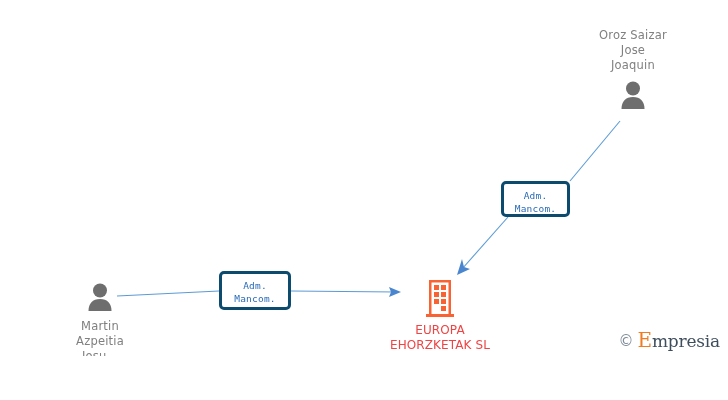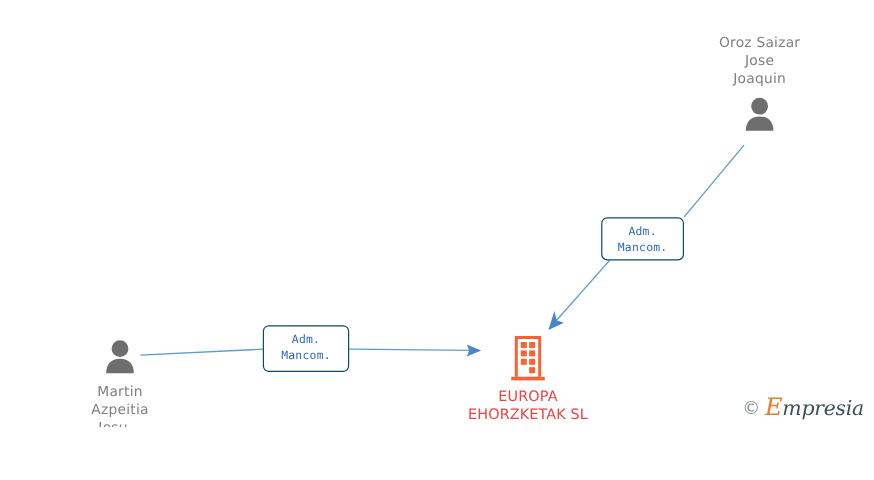--- a/index.html
+++ b/index.html
@@ -80,21 +80,21 @@
     top: 278px;
     width: 150px;
   }
   #node-europa .company-label { margin-top: 5px; }
 
   
   .edge-label {
     position: absolute;
     box-sizing: border-box;
     background: #ffffff;
-    border: 1px solid #0c4a6e;
+    border: 3px solid #0c4a6e;
     border-radius: 5px;
     color: #2b6cb8;
     font-family: "DejaVu Sans Mono", monospace;
     font-size: 9.5px;
     line-height: 13px;
     text-align: center;
     padding: 5px 4px 4px 4px;
     white-space: pre-line;
     letter-spacing: 0.2px;
   }
@@ -121,21 +121,20 @@
     gap: 4px;
   }
   #watermark .copy {
     color: #7e8b99;
     font-family: "DejaVu Sans", sans-serif;
     font-size: 15px;
     line-height: 15px;
   }
   #watermark .brand {
     font-family: "DejaVu Serif", serif;
-    font-style: italic;
     font-size: 17px;
     line-height: 17px;
     color: #3f4e5c;
     letter-spacing: -0.2px;
   }
   #watermark .brand .cap {
     color: #f07c22;
     font-size: 20px;
   }
 </style>

